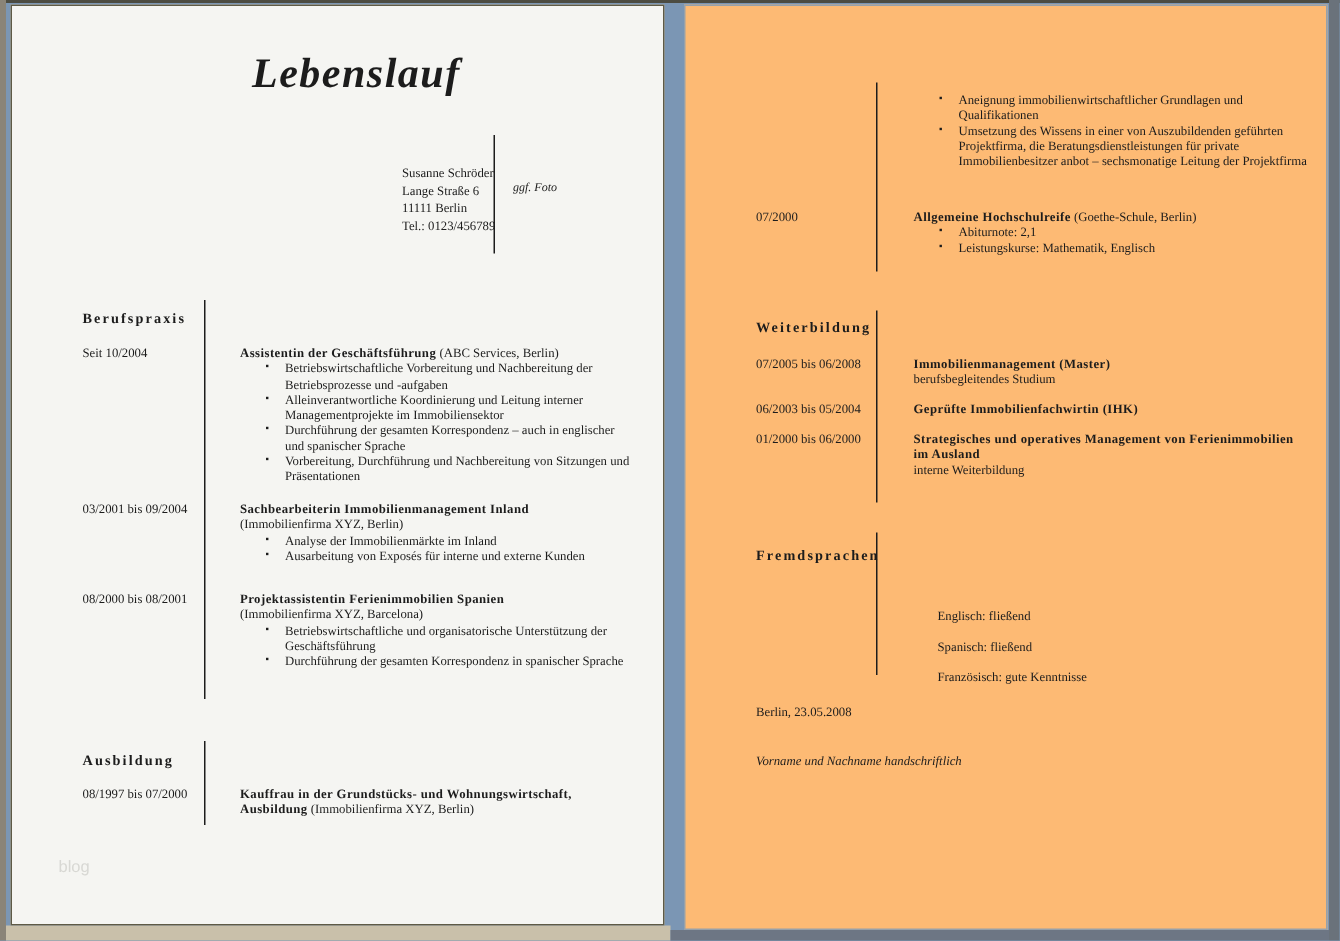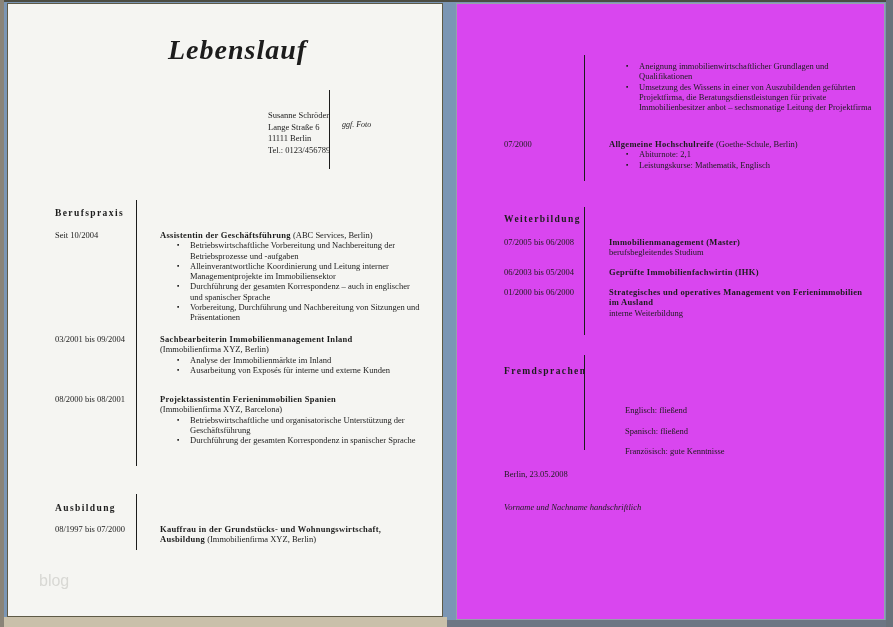--- a/index.html
+++ b/index.html
@@ -5,38 +5,38 @@
   html,body{margin:0;padding:0;}
   body{
     width:893px;height:627px;position:relative;overflow:hidden;
     background:#7b96b4;
     font-family:"Liberation Serif","DejaVu Serif",serif;
     color:#1c1c1c;
   }
   .edge-strip{position:absolute;z-index:0;}
   .page{position:absolute;z-index:1;box-sizing:border-box;}
   .page-left{left:7px;top:3px;width:436px;height:614px;background:#f5f5f2;border:1px solid #5e5a46;}
-  .page-right{left:456px;top:3px;width:429px;height:617px;background:#d946ef;border:1px solid #97a1aa;}
+  .page-right{left:456px;top:3px;width:429px;height:617px;background:#fdba74;border:1px solid #97a1aa;}
   .abs{position:absolute;}
   .vline{position:absolute;width:1px;background:#1c1c1c;}
   .cv-title{font-size:28px;font-weight:bold;font-style:italic;letter-spacing:1px;}
   .contact{font-size:8.5px;line-height:11.6px;margin-left:31px;}
   .photo-hint{font-size:8px;font-style:italic;}
   .sec-heading{font-size:9.5px;font-weight:bold;letter-spacing:1.4px;}
   .row{position:absolute;left:0;width:422px;}
   .edate{position:absolute;left:47px;top:0;font-size:8.5px;white-space:nowrap;}
   .econtent{position:absolute;left:152px;top:0;width:264px;font-size:8.5px;line-height:10.3px;}
   .etitle-b{font-weight:bold;letter-spacing:0.3px;font-family:Liberation Serif, serif;}
   .blist{margin:0;padding:0;list-style:none;}
   .blist li{display:flex;padding-left:17px;}
   .bmark{width:13px;flex:none;font-size:6.5px;line-height:10.3px;}
   .lang-item{position:absolute;left:168px;font-size:8.5px;white-space:nowrap;margin-top:20px;}
   .small-text{font-size:8.5px;}
   .italic{font-style:italic;}
-  .watermark{font-size:16px;color:#d8d8d4;font-family:"Liberation Sans",sans-serif;}
+  .watermark{font-size:11px;color:#d8d8d4;font-family:"Liberation Sans",sans-serif;}
 </style>
 </head>
 <body>
 
 <div class="edge-strip" style="left:0;top:0;width:893px;height:2px;background:#4c4c42;"></div>
 <div class="edge-strip" style="left:0;top:0;width:4px;height:627px;background:#8a8478;"></div>
 <div class="edge-strip" style="left:886px;top:0;width:7px;height:627px;background:#6a727b;"></div>
 <div class="edge-strip" style="left:4px;top:617px;width:443px;height:10px;background:#c9c0aa;"></div>
 <div class="edge-strip" style="left:447px;top:620px;width:439px;height:7px;background:#6d7684;"></div>
 

